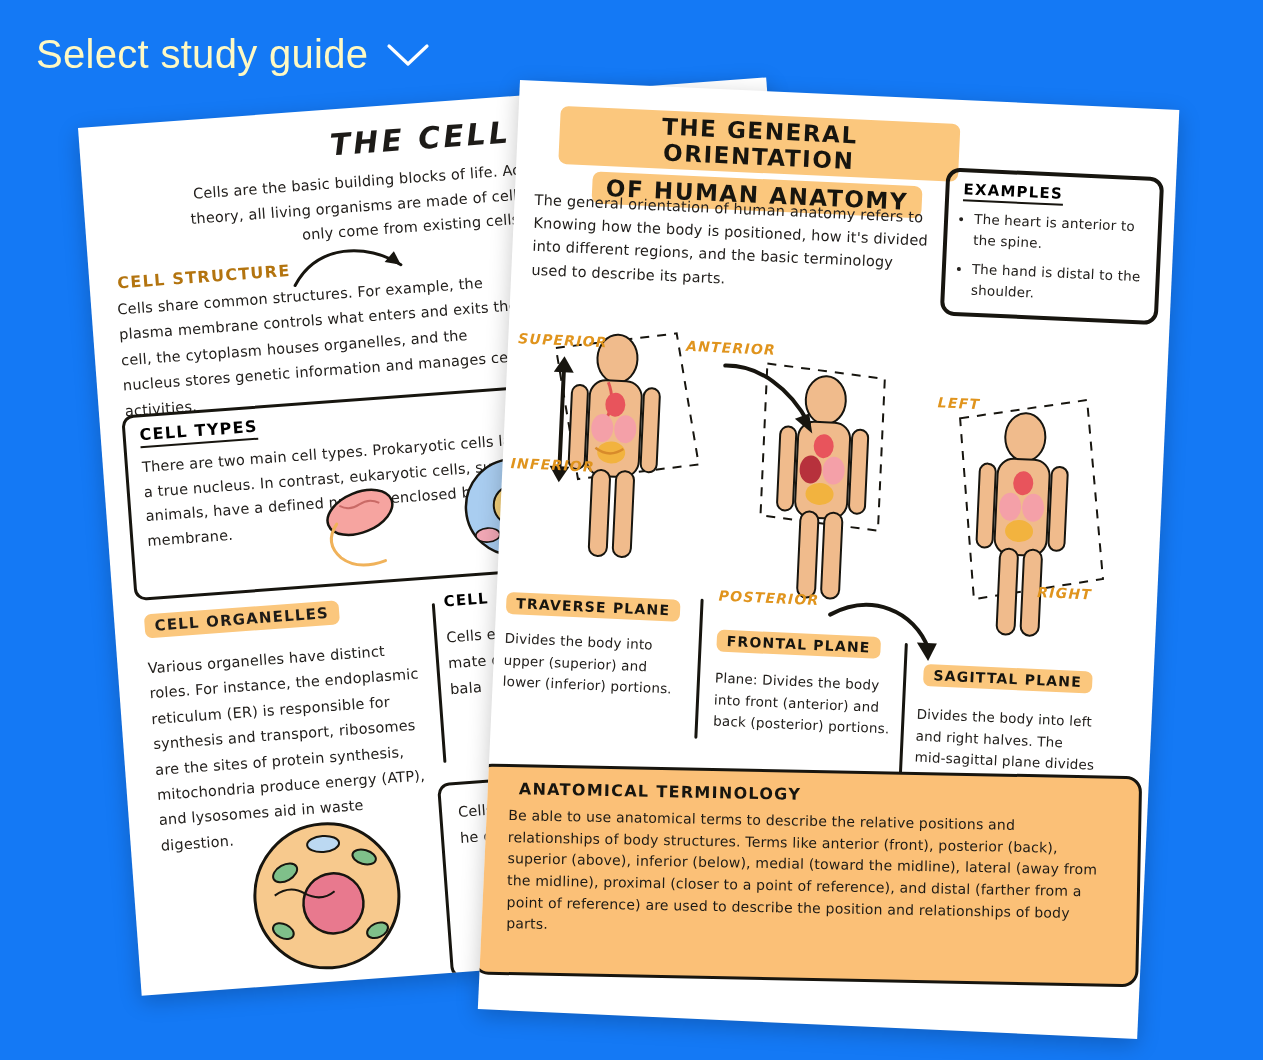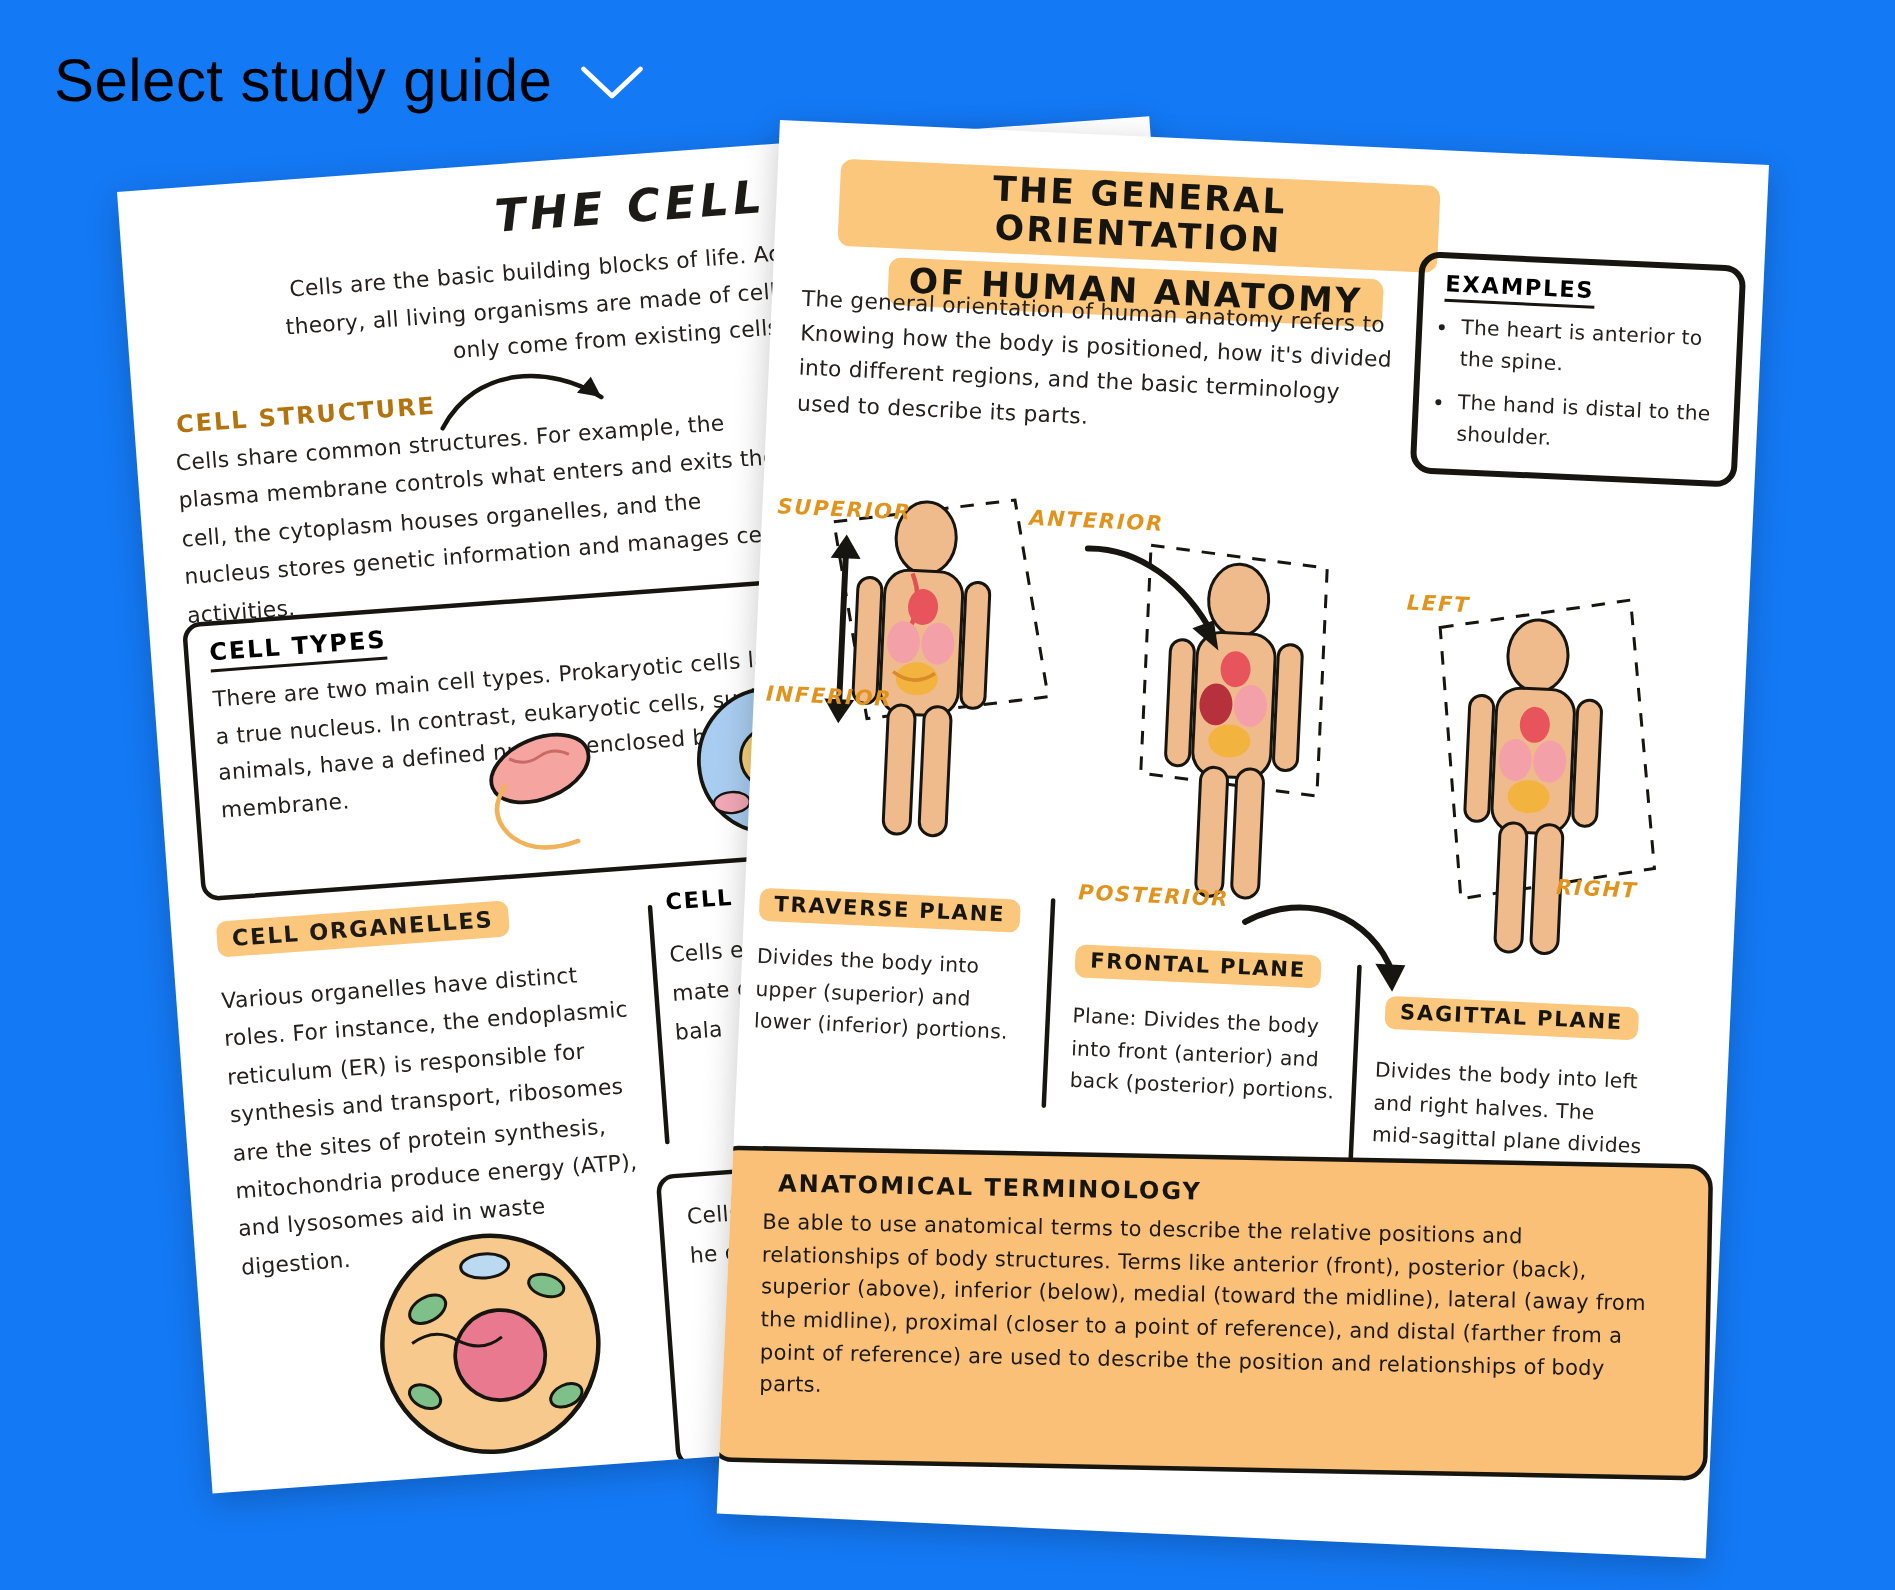--- a/index.html
+++ b/index.html
@@ -16,21 +16,21 @@
   }
 
   
   .header {
     position: absolute;
     top: 32px;
     left: 36px;
     display: flex;
     align-items: center;
     gap: 18px;
-    color: #000000;
+    color: #fef9c3;
     z-index: 50;
   }
   .header-title {
     font-size: 40px;
     font-weight: 400;
     letter-spacing: 0.3px;
     font-family: "Liberation Sans", sans-serif;
     white-space: nowrap;
   }
   .chevron {

